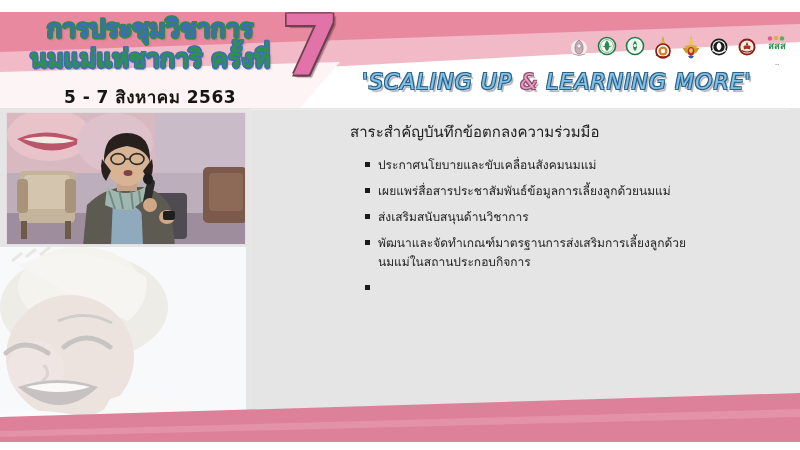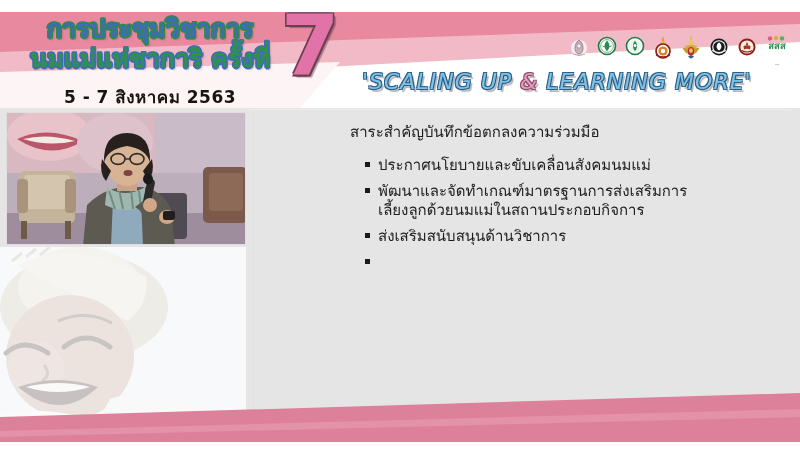--- a/index.html
+++ b/index.html
@@ -242,21 +242,21 @@
     list-style: none;
     margin: 14px 0 0 103px;
     padding: 0;
     width: 330px;
   }
   ul.bullets li {
     position: relative;
     padding-left: 13px;
     margin-bottom: 7px;
     font-family: "DejaVu Sans", sans-serif;
-    font-size: 15px;
+    font-size: 12px;
     line-height: 19px;
     color: #1e1e1e;
   }
   ul.bullets li .bsq {
     position: absolute;
     left: 0;
     top: 6px;
     width: 5px;
     height: 5px;
     background: #1a1a1a;
@@ -492,31 +492,32 @@
       <div>สาระสำคัญบันทึกข้อตกลงความร่วมมือ</div>
     </div>
 
     <ul class="bullets">
       <li>
         <span class="bsq"></span>
         <span>ประกาศนโยบายและขับเคลื่อนสังคมนมแม่</span>
       </li>
       <li>
         <span class="bsq"></span>
+        <span>เผยแพร่สื่อสารประชาสัมพันธ์ข้อมูลการเลี้ยงลูกด้วยนมแม่</span>
+      </li>
+      <li>
+        <span class="bsq"></span>
+        <span>ส่งเสริมสนับสนุนด้านวิชาการ</span>
       </li>
       <li>
         <span class="bsq"></span>
         <span>พัฒนาและจัดทำเกณฑ์มาตรฐานการส่งเสริมการเลี้ยงลูกด้วยนมแม่ในสถานประกอบกิจการ</span>
       </li>
       <li>
         <span class="bsq"></span>
-        <span>ส่งเสริมสนับสนุนด้านวิชาการ</span>
-      </li>
-      <li>
-        <span class="bsq"></span>
       </li>
     </ul>
   </div>
 
   <svg class="bottom-wedge" viewBox="0 0 800 55" preserveAspectRatio="none">
     <polygon points="0,30 800,6 800,55 0,55" fill="#dd8099"></polygon>
     <polygon points="0,44 800,22 800,30 0,50" fill="#e9a0b2" opacity="0.55"></polygon>
   </svg>
 
 </div>

